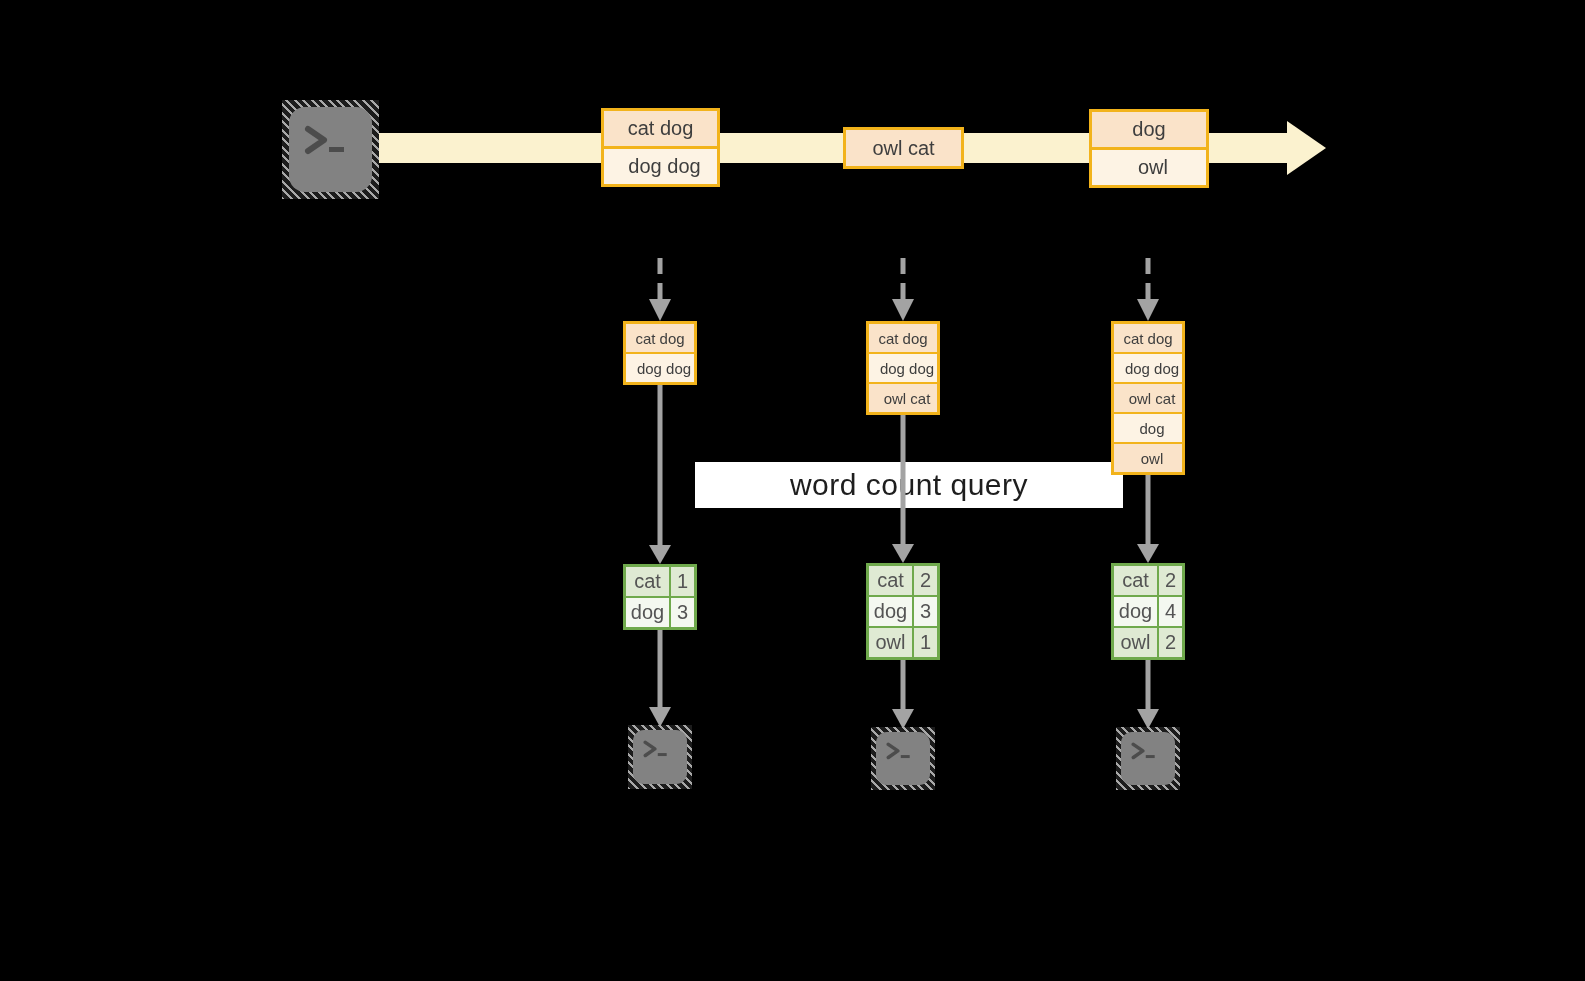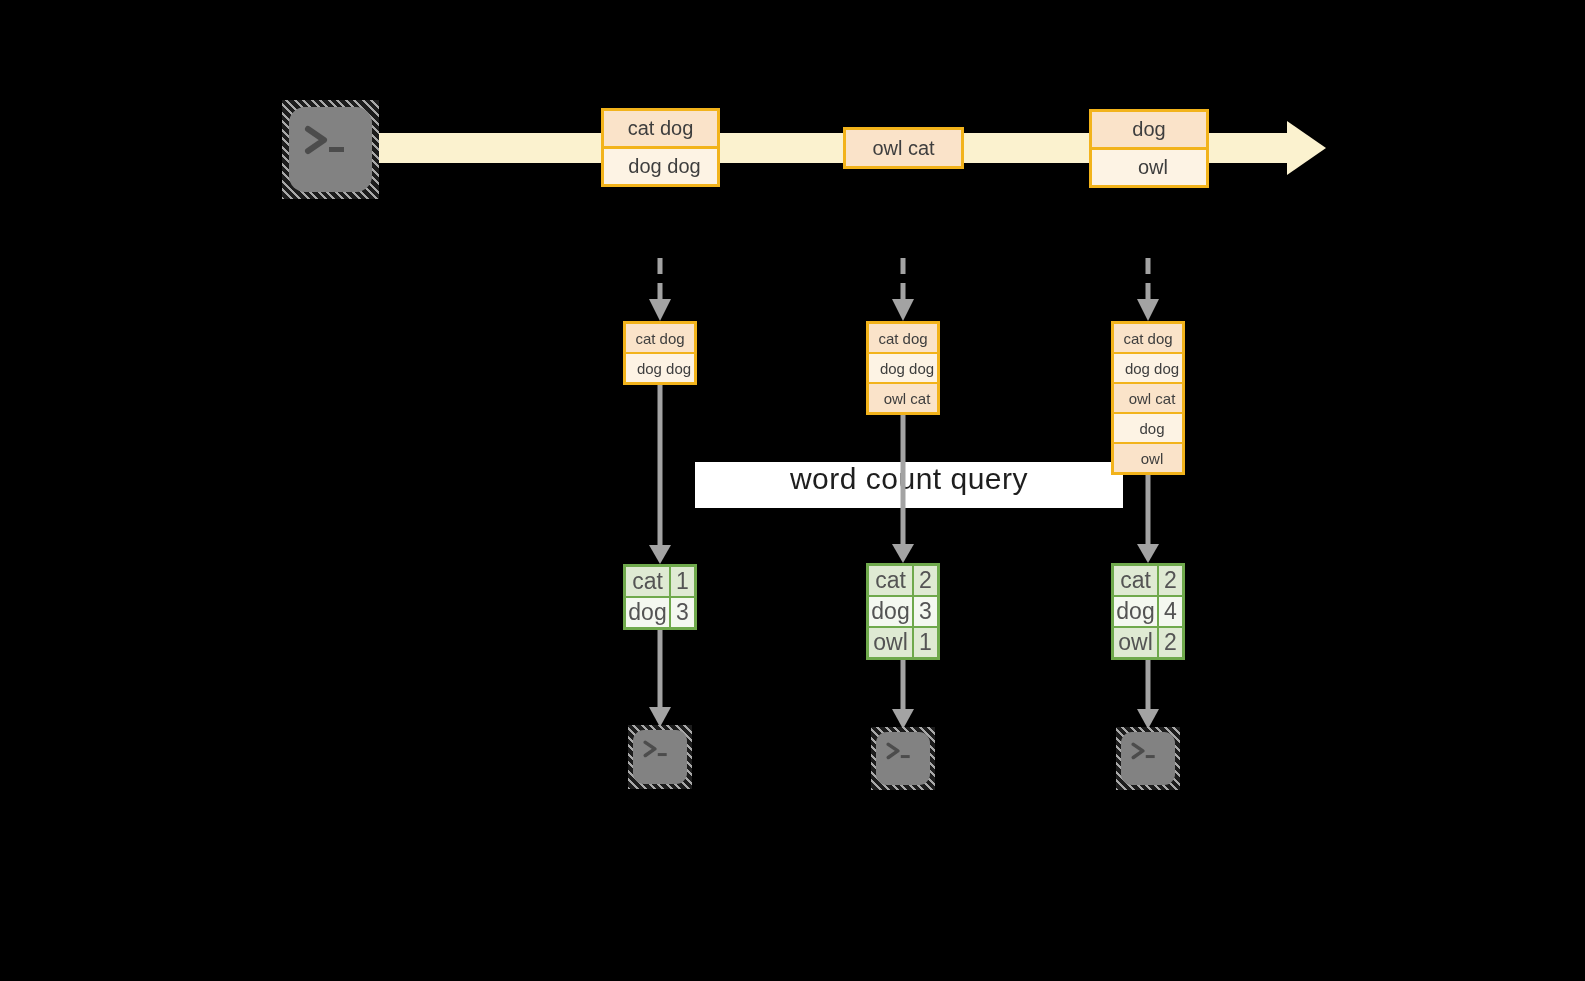--- a/index.html
+++ b/index.html
@@ -30,33 +30,33 @@
   .orow.peach{background:var(--peach);}
   .orow + .orow{margin-top:3px;padding-left:8px;}
   .sbox .orow{height:35px; font-size:20px;}
   .sbox.single .orow{height:36px;}
   .abox .orow{height:28px; font-size:15px;}
   .abox .orow + .orow{margin-top:2px;}
 
   
   #band{
     position:absolute; z-index:2; left:695px; top:462px; width:428px; height:46px;
-    background:var(--band-bg); display:flex; justify-content:center;
+    background:var(--band-bg); display:flex; align-items:center; justify-content:center;
   }
   #band span{font-size:30px; color:var(--band-text); letter-spacing:0.5px;}
 
   
   .gtable{
     position:absolute; z-index:4; box-sizing:border-box;
     display:grid; grid-template-columns:43px 23px; grid-auto-rows:29px; gap:2px;
     background:var(--green); border:3px solid var(--green);
   }
   .gcell{
     display:flex; align-items:center; justify-content:center;
-    font-size:23px; color:var(--table-text); background:var(--green-pale);
+    font-size:20px; color:var(--table-text); background:var(--green-pale);
   }
   .gcell.stripe{background:var(--green-light);}
 
   
   .term{
     position:absolute; z-index:4;
     background:repeating-linear-gradient(45deg,#a8a8a8 0 2px,#1c1c1c 2px 6px);
   }
   .term-inner{
     position:absolute; background:var(--terminal-body);

